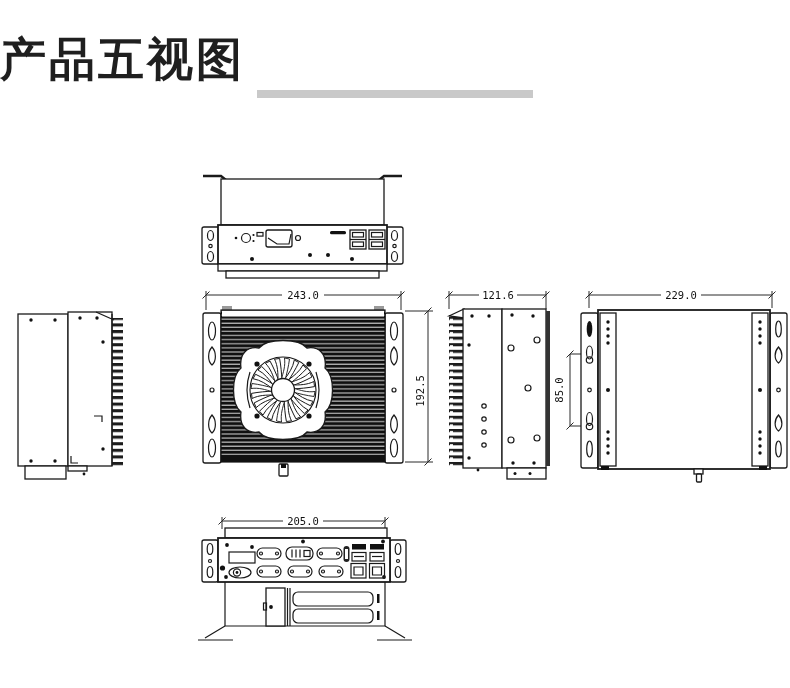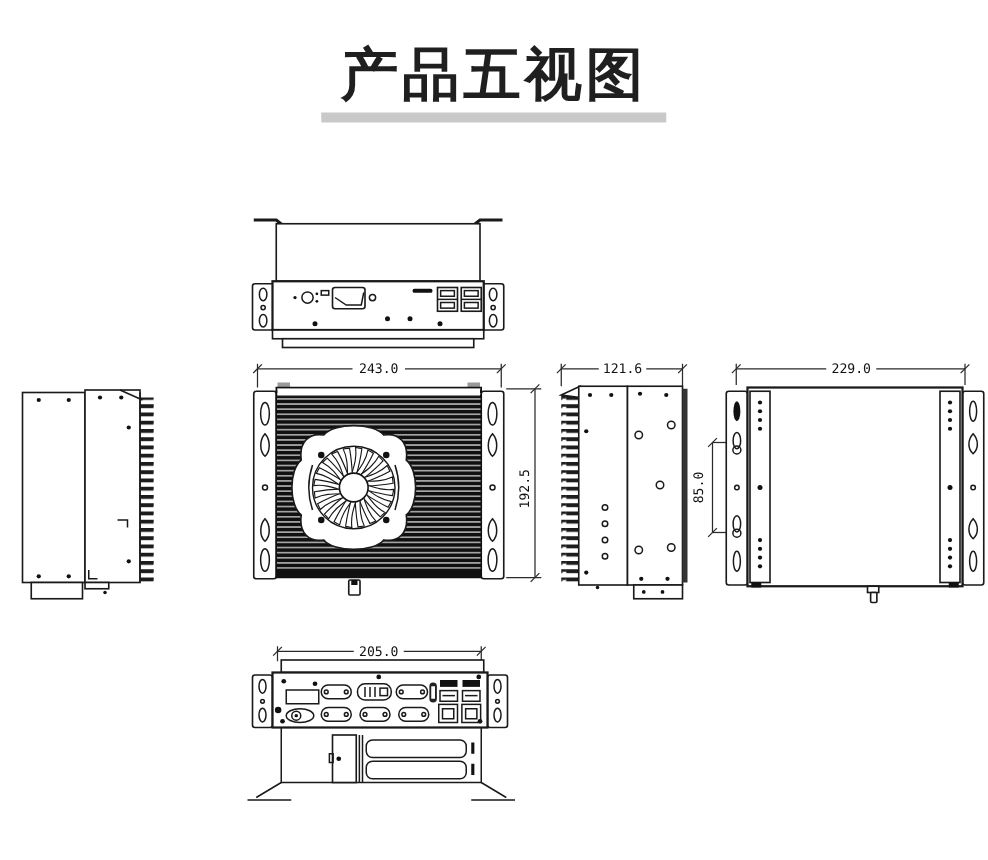--- a/index.html
+++ b/index.html
@@ -1,20 +1,20 @@
 <!DOCTYPE html>
 <html><head>
 <meta charset="utf-8">
 <style>
   html,body{margin:0;padding:0;}
   body{
     width:790px;height:688px;position:relative;background:#ffffff;overflow:hidden;
     font-family:"Liberation Sans", sans-serif;
   }
-  .title-wrap{position:absolute;left:0;top:0;width:790px;text-align:center;}
+  .title-wrap{position:absolute;left:0;top:0;width:790px;}
   h1.page-title{
     margin:34px 0 0 0;font-size:46px;line-height:1.1;font-weight:900;color:#1f1f1f;
     letter-spacing:3px;font-family:"Liberation Sans", sans-serif;
   }
   .title-underline{width:276px;height:8px;background:#c9c9c9;margin:5px auto 0 auto;}
   svg.drawing{position:absolute;left:0;top:0;}
   .bx{fill:#ffffff;stroke:#1a1a1a;stroke-width:1.3;}
   .bx2{fill:#ffffff;stroke:#1a1a1a;stroke-width:1.8;}
   .ln{fill:none;stroke:#1a1a1a;stroke-width:1.2;}
   .lnth{fill:none;stroke:#1a1a1a;stroke-width:2.4;}

